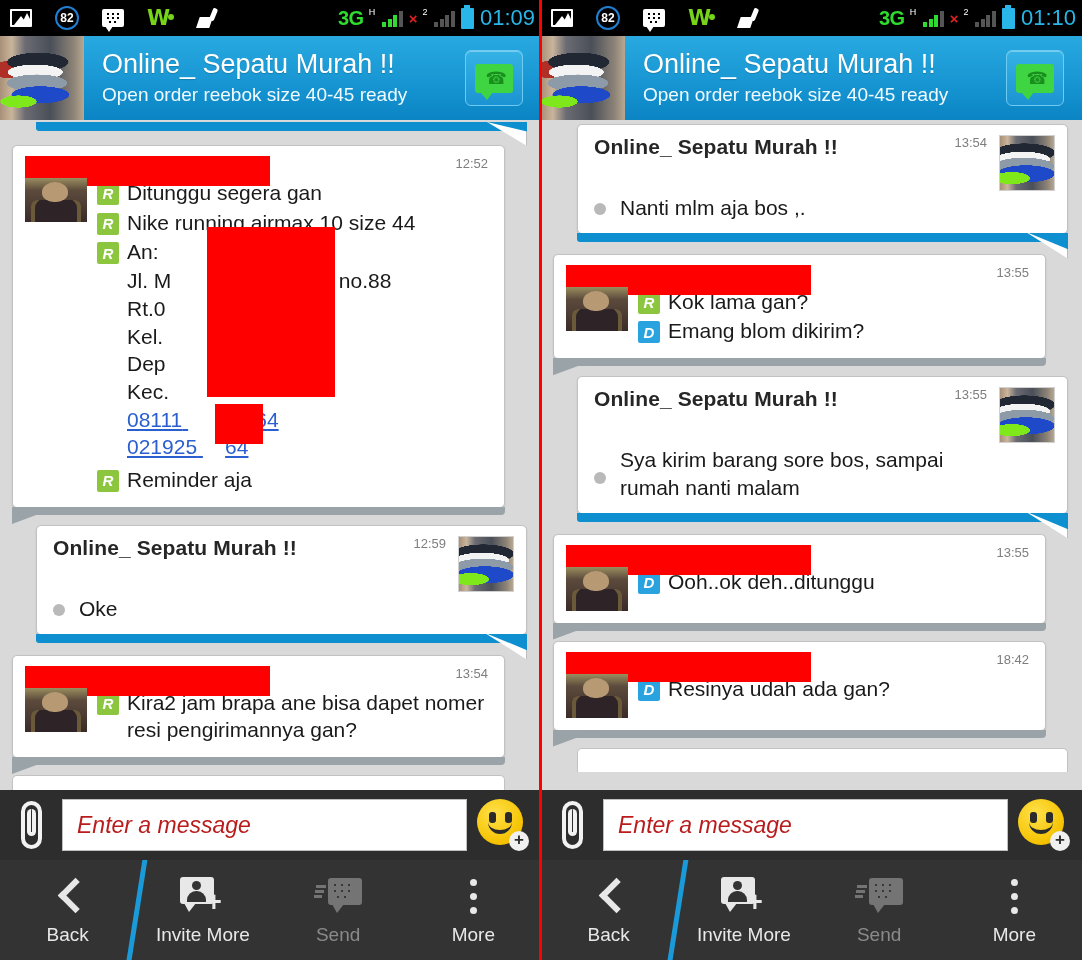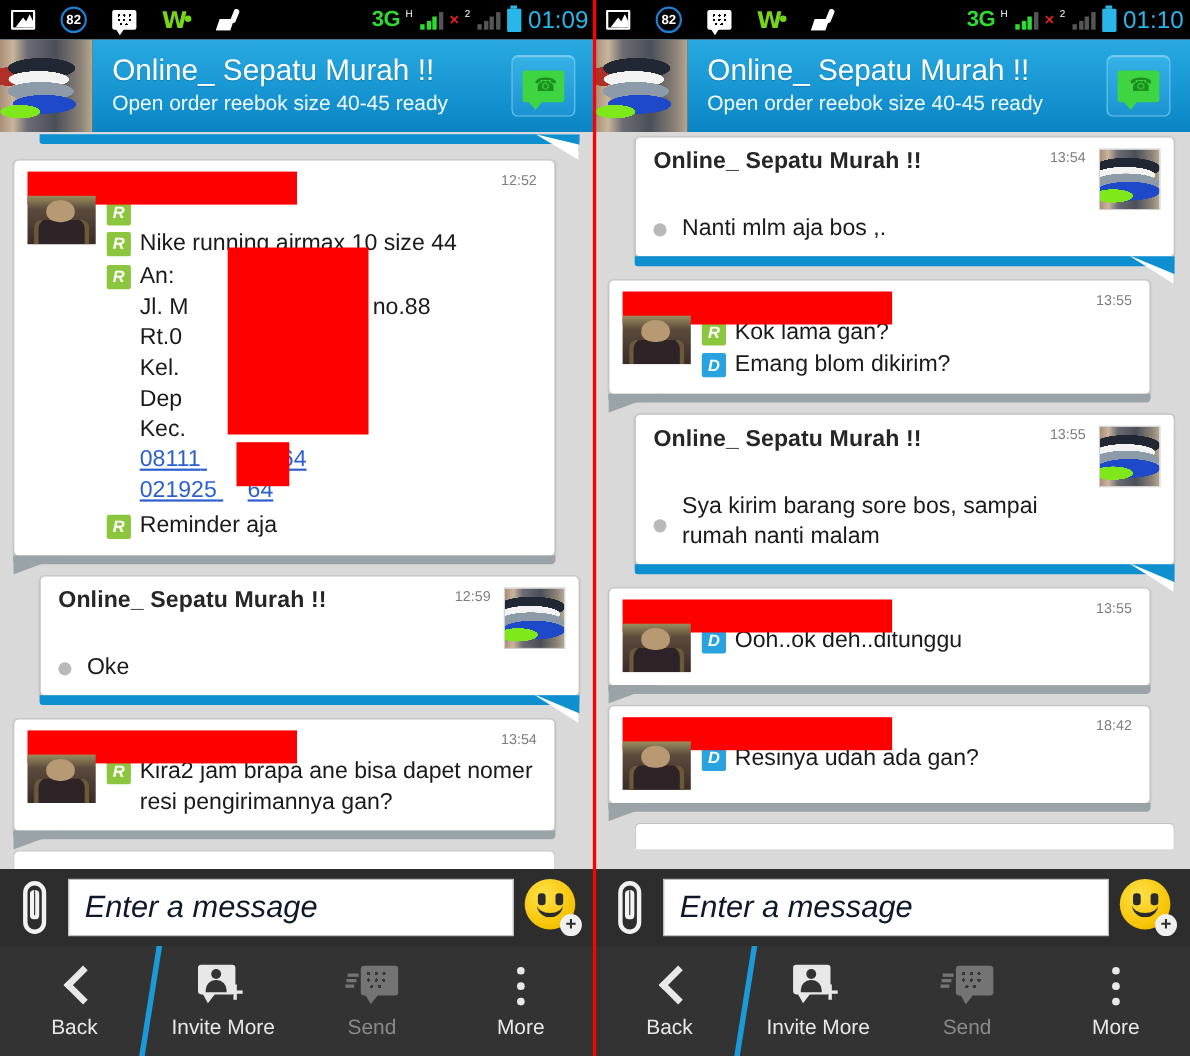--- a/index.html
+++ b/index.html
@@ -339,21 +339,21 @@
     position:absolute;left:9px;top:2px;width:21px;height:48px;
     border:4px solid #f2f2f2;border-radius:11px;
   }
   .clip .inner{
     position:absolute;left:15px;top:10px;width:9px;height:27px;
     border:4px solid #f2f2f2;border-radius:6px;border-top:none;
   }
   .msginput{
     flex:1;height:52px;background:#fff;border:1px solid #bfbfbf;
     display:flex;align-items:center;padding:0 14px;
-    font-size:28px;font-style:italic;color:#0f172a;
+    font-size:23px;font-style:italic;color:#b91c1c;
     font-family:"Liberation Sans",sans-serif;
   }
   .smiley{
     width:52px;height:52px;flex:0 0 52px;position:relative;margin-right:4px;
   }
   .smiley .face{
     position:absolute;left:0;top:0;width:46px;height:46px;border-radius:50%;
     background:radial-gradient(circle at 38% 32%,#ffe14a,#f5c200 70%,#e6b000 100%);
   }
   .smiley .eye{
@@ -524,20 +524,21 @@
           <div class="sender-block">
             <span class="redact"></span>
           </div>
           <span class="time">12:52</span>
         </div>
         <div style="display:flex;align-items:flex-start;margin-top:-8px;">
           <div class="avatar-person"></div>
           <div class="msglines" style="flex:1;padding-left:10px;">
             <div class="msgline">
               <span class="badge r">R</span>
+              <span class="msgtext">Ditunggu segera gan</span>
             </div>
             <div class="msgline">
               <span class="badge r">R</span>
               <span class="msgtext">Nike running airmax 10 size 44</span>
             </div>
             <div class="msgline" style="position:relative;">
               <span class="badge r">R</span>
               <span class="msgtext">An: </span>
             </div>
             <div class="addr-block">

